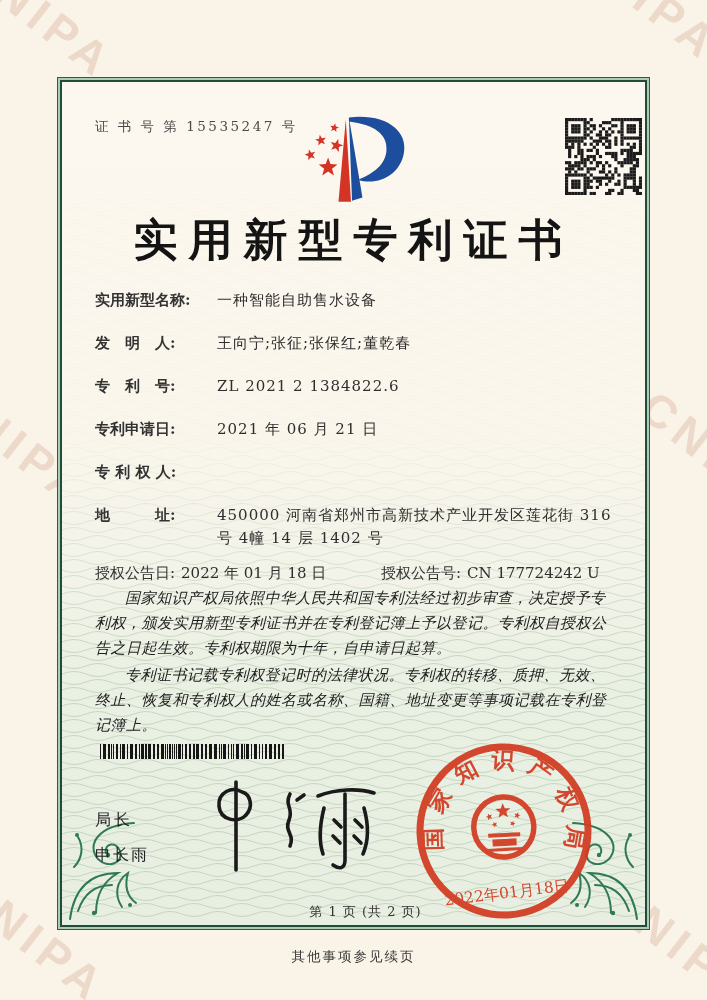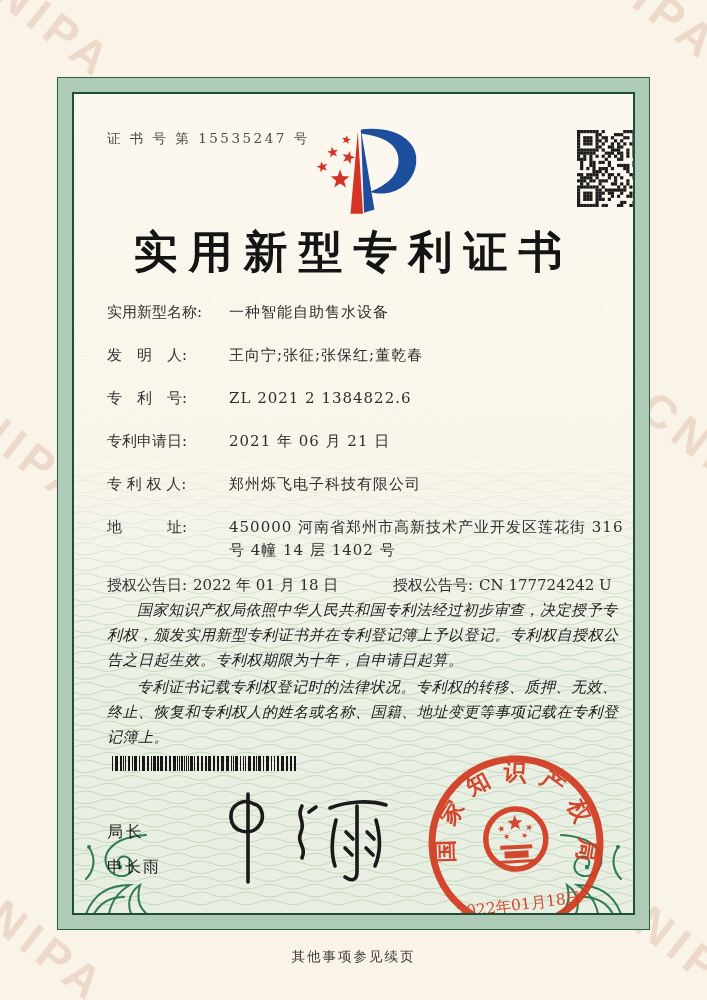--- a/index.html
+++ b/index.html
@@ -9,21 +9,21 @@
     font-family:"DejaVu Serif","Liberation Serif",serif;
   }
   .wm{
     position:absolute;font-family:"Liberation Sans",sans-serif;
     font-weight:bold;font-size:46px;letter-spacing:7px;color:#ecd9ca;
     transform:rotate(38deg);white-space:nowrap;z-index:1;user-select:none;
   }
   
   .frame{
     position:absolute;left:57px;top:77px;width:593px;height:853px;
-    border:1px solid #2a5e45;background:#aecbb8;padding:14px;
+    border:1px solid #2a5e45;background:#aecbb8;padding:2px;
     box-sizing:border-box;z-index:2;
   }
   .frame-inner{
     position:relative;width:100%;height:100%;box-sizing:border-box;
     border:2px solid #1e4d38;
     background:linear-gradient(180deg,#fdf8ef 0%,#fbf6ec 40%,#f3f3e9 58%,#ebf0e4 72%,#e8eee1 100%);
     overflow:hidden;
   }
   .waves{position:absolute;left:0;top:0;width:100%;height:100%;z-index:0;}
   .cert-no{
@@ -31,21 +31,21 @@
     letter-spacing:2.5px;z-index:3;
   }
   .qr{position:absolute;left:503px;top:36px;width:77px;height:77px;z-index:3;}
   .logo{position:absolute;left:224px;top:24px;width:130px;height:102px;z-index:3;}
   .title{
     position:absolute;left:0;top:129px;width:100%;text-align:center;
     font-size:44px;font-weight:bold;color:#141414;letter-spacing:11px;z-index:3;
   }
   .fields{position:absolute;left:33px;top:207px;width:522px;z-index:3;}
   .frow{display:flex;margin-bottom:20px;font-size:15px;color:#2e2e2e;line-height:23px;}
-  .frow .lbl{flex:0 0 122px;white-space:nowrap;color:#333;}
+  .frow .lbl{flex:0 0 122px;white-space:nowrap;color:#333;font-weight:bold;}
   .frow .val{flex:1;letter-spacing:1px;}
   .frow.addr{margin-bottom:12px;}
   .grant-row{display:flex;font-size:15px;color:#2e2e2e;line-height:23px;}
   .grant-row .pair{display:flex;}
   .grant-row .pair.first{flex:0 0 286px;}
   .grant-row .lbl{white-space:nowrap;margin-right:6px;color:#333;}
   .body-text{
     position:absolute;left:33px;top:504px;width:522px;z-index:3;
     font-size:15px;font-style:italic;color:#1c1c1c;line-height:25px;
   }
@@ -561,21 +561,20 @@
       <div class="frow">
         <span class="lbl">专　利　号:</span>
         <span class="val">ZL 2021 2 1384822.6</span>
       </div>
       <div class="frow">
         <span class="lbl">专利申请日:</span>
         <span class="val">2021 年 06 月 21 日</span>
       </div>
       <div class="frow">
         <span class="lbl">专 利 权 人:</span>
-        <span class="val">郑州烁飞电子科技有限公司</span>
       </div>
       <div class="frow addr">
         <span class="lbl">地　　　址:</span>
         <span class="val">450000 河南省郑州市高新技术产业开发区莲花街 316 号 4幢 14 层 1402 号</span>
       </div>
       <div class="grant-row">
         <span class="pair first">
           <span class="lbl">授权公告日:</span>
           <span class="val">2022 年 01 月 18 日</span>
         </span>

